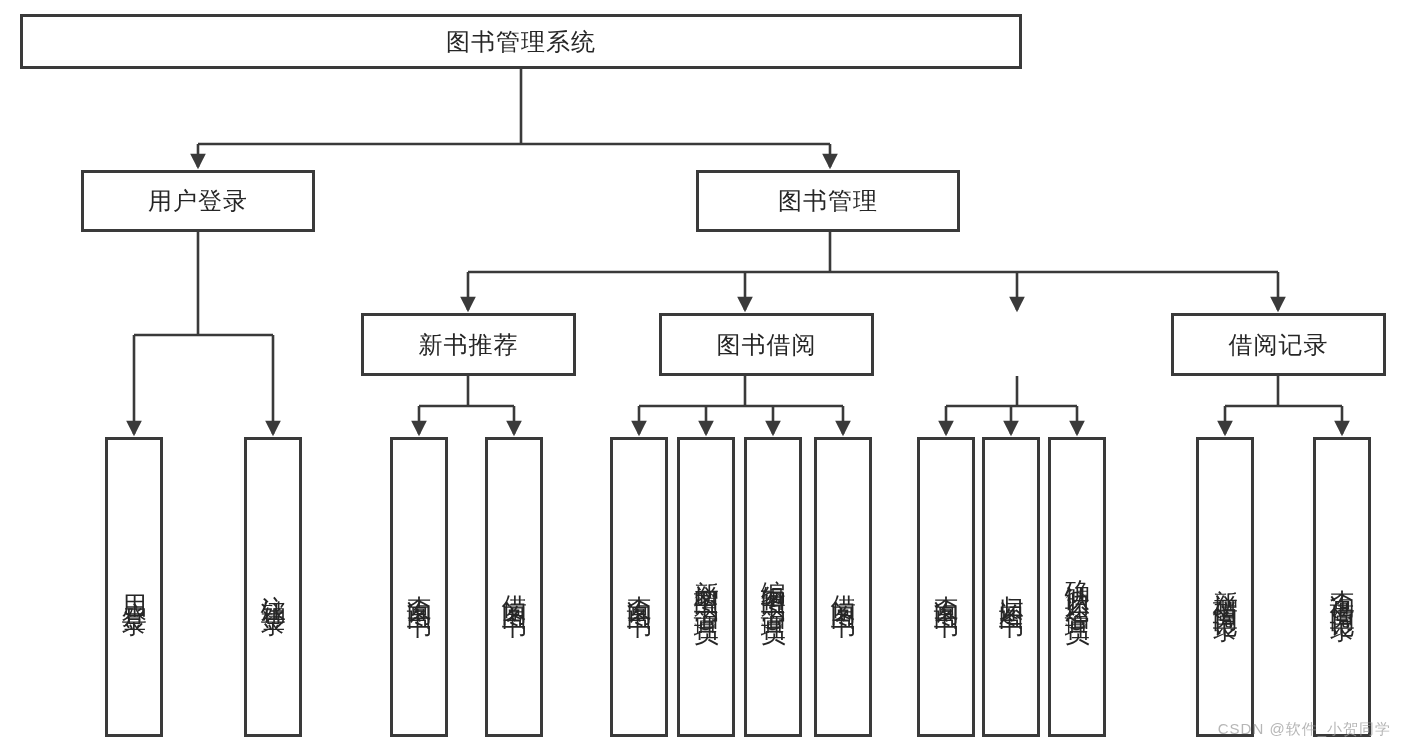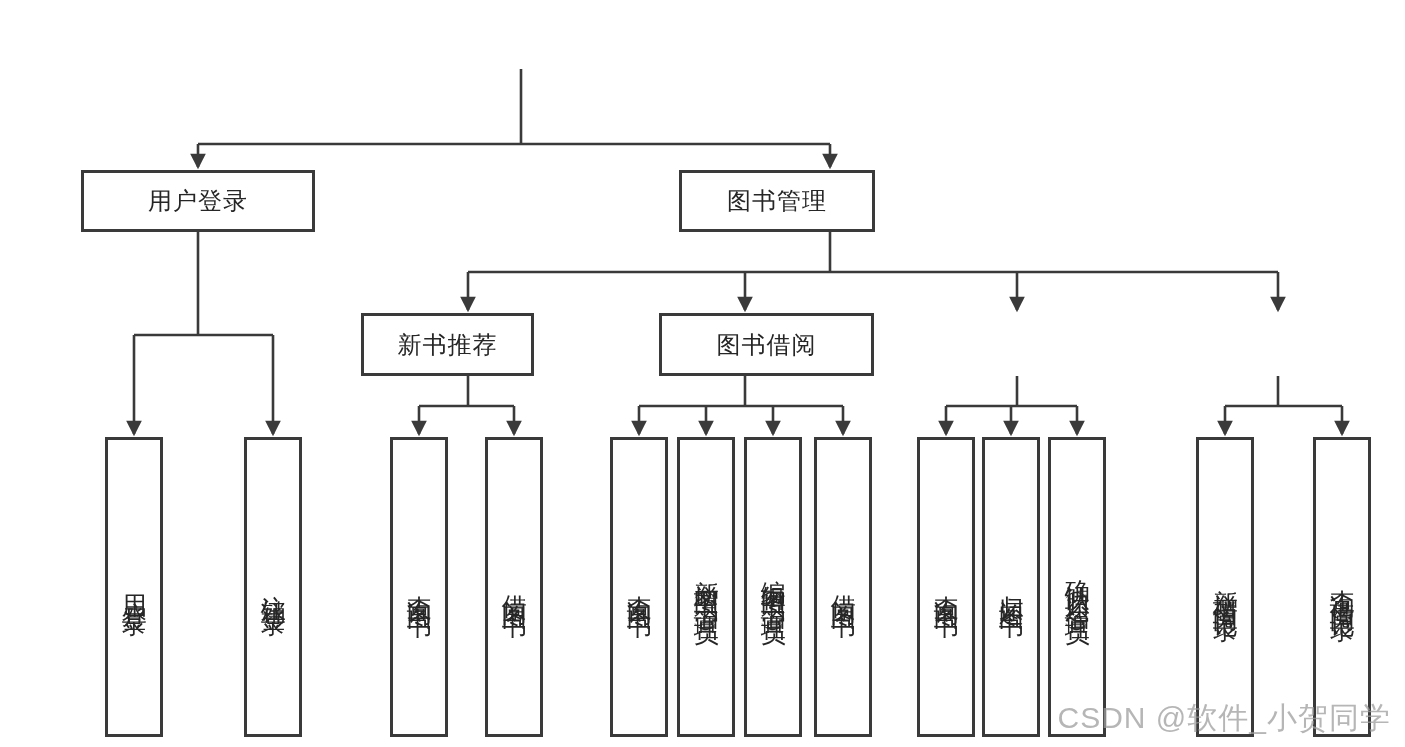--- a/index.html
+++ b/index.html
@@ -14,21 +14,21 @@
     color:#262626;
   }
   .hbox{font-size:24px;letter-spacing:1px;}
   .vbox{
     writing-mode:vertical-rl;
     font-size:25px;letter-spacing:6px;line-height:1.1;
   }
   .node span{white-space:pre;}
   .watermark{
     position:absolute;right:14px;bottom:8px;
-    font-size:30px;letter-spacing:1px;
+    font-size:15px;letter-spacing:1px;
     color:rgba(158,158,158,0.75);z-index:5;
   }
 </style>
 </head>
 <body>
 
 <div class="canvas">
 
   <svg class="connectors" width="1405" height="747" viewBox="0 0 1405 747">
     <defs>
@@ -73,33 +73,39 @@
       <path d="M1011,406 V434" marker-end="url(#arrow)"></path>
       <path d="M1077,406 V434" marker-end="url(#arrow)"></path>
 
       <path d="M1278,376 V406"></path>
       <path d="M1225,406 H1342"></path>
       <path d="M1225,406 V434" marker-end="url(#arrow)"></path>
       <path d="M1342,406 V434" marker-end="url(#arrow)"></path>
     </g>
   </svg>
 
+  <div class="node hbox" style="left:20px;top:14px;width:1002px;height:55px">
+    <span>图书管理系统</span>
+  </div>
 
   <div class="node hbox" style="left:81px;top:170px;width:234px;height:62px">
     <span>用户登录</span>
   </div>
-  <div class="node hbox" style="left:679px;top:170px;width:196px;height:62px">
+  <div class="node hbox" style="left:696px;top:170px;width:264px;height:62px">
     <span>图书管理</span>
   </div>
 
-  <div class="node hbox" style="left:361px;top:313px;width:173px;height:63px">
+  <div class="node hbox" style="left:361px;top:313px;width:215px;height:63px">
     <span>新书推荐</span>
   </div>
   <div class="node hbox" style="left:659px;top:313px;width:215px;height:63px">
     <span>图书借阅</span>
+  </div>
+  <div class="node hbox" style="left:1171px;top:313px;width:215px;height:63px">
+    <span>借阅记录</span>
   </div>
 
   <div class="node vbox" style="left:105px;top:437px;width:58px;height:300px">
     <span>用户登录</span>
   </div>
   <div class="node vbox" style="left:244px;top:437px;width:58px;height:300px">
     <span>注销登录</span>
   </div>
 
   <div class="node vbox" style="left:390px;top:437px;width:58px;height:300px">

